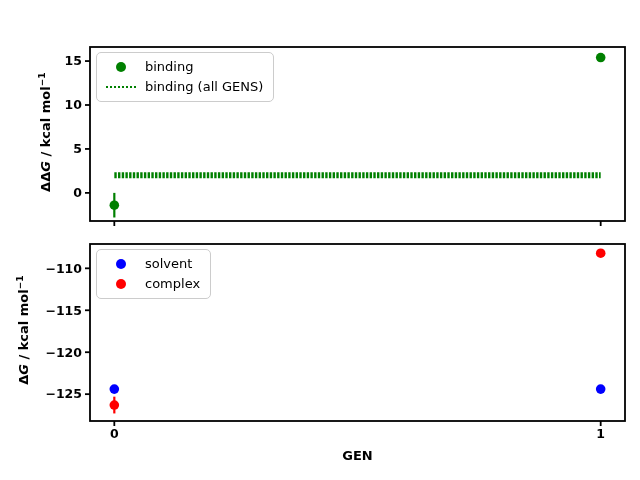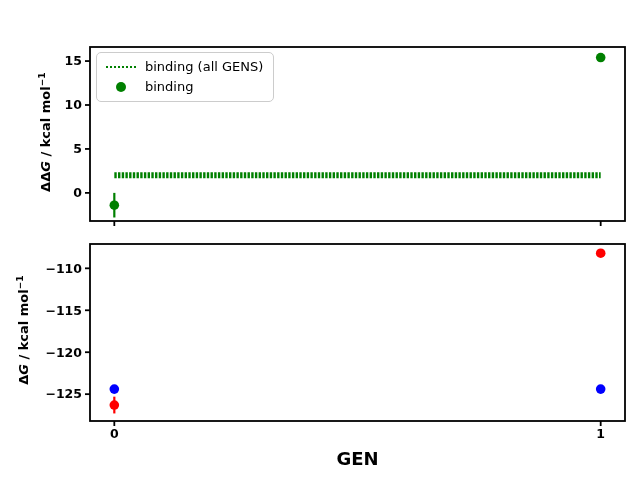--- a/index.html
+++ b/index.html
@@ -12,21 +12,21 @@
     font-size:15px;font-weight:bold;
   }
   .ylabel{
     position:absolute;width:200px;text-align:center;font-size:13px;font-weight:bold;
     transform:rotate(-90deg);
   }
   .ylabel sup{font-size:9px;}
   .ylabel .var{font-style:italic;}
   .xlabel{
     position:absolute;left:90px;top:448px;width:535px;text-align:center;
-    font-size:18px;font-weight:bold;
+    font-size:13px;font-weight:bold;
   }
   .legend{
     position:absolute;background:#ffffff;border:1.2px solid #cccccc;border-radius:5px;
     padding:4px 10px 4px 6px;font-size:13px;line-height:20px;z-index:5;
   }
   .legend-row{display:flex;align-items:center;}
   .legend-marker{width:36px;display:flex;justify-content:center;align-items:center;flex:0 0 36px;}
   .legend-label{margin-left:6px;white-space:nowrap;}
   .dot{width:10px;height:10px;border-radius:50%;}
   .dotline{width:30px;height:0;border-top:2.6px dotted #008000;}
@@ -81,26 +81,40 @@
 
   <div class="ylabel" style="left:-77px;top:322px;">
     <span>Δ</span><span class="var">G</span><span> / kcal mol</span><sup>−1</sup>
   </div>
 
   <div class="xlabel">GEN</div>
 
   <div class="legend" style="left:96px;top:52px;">
     <div class="legend-row">
       <span class="legend-marker">
+        <span class="dot" style="background:#008000;"></span>
+      </span>
+      <span class="legend-label">binding</span>
+    </div>
+    <div class="legend-row">
+      <span class="legend-marker">
         <span class="dotline"></span>
       </span>
       <span class="legend-label">binding (all GENS)</span>
     </div>
+  </div>
+
+  <div class="legend" style="left:96px;top:249px;">
     <div class="legend-row">
       <span class="legend-marker">
-        <span class="dot" style="background:#008000;"></span>
+        <span class="dot" style="background:#0000ff;"></span>
       </span>
-      <span class="legend-label">binding</span>
+      <span class="legend-label">solvent</span>
+    </div>
+    <div class="legend-row">
+      <span class="legend-marker">
+        <span class="dot" style="background:#ff0000;"></span>
+      </span>
+      <span class="legend-label">complex</span>
     </div>
   </div>
-
 
 </div>
 
 </body></html>

